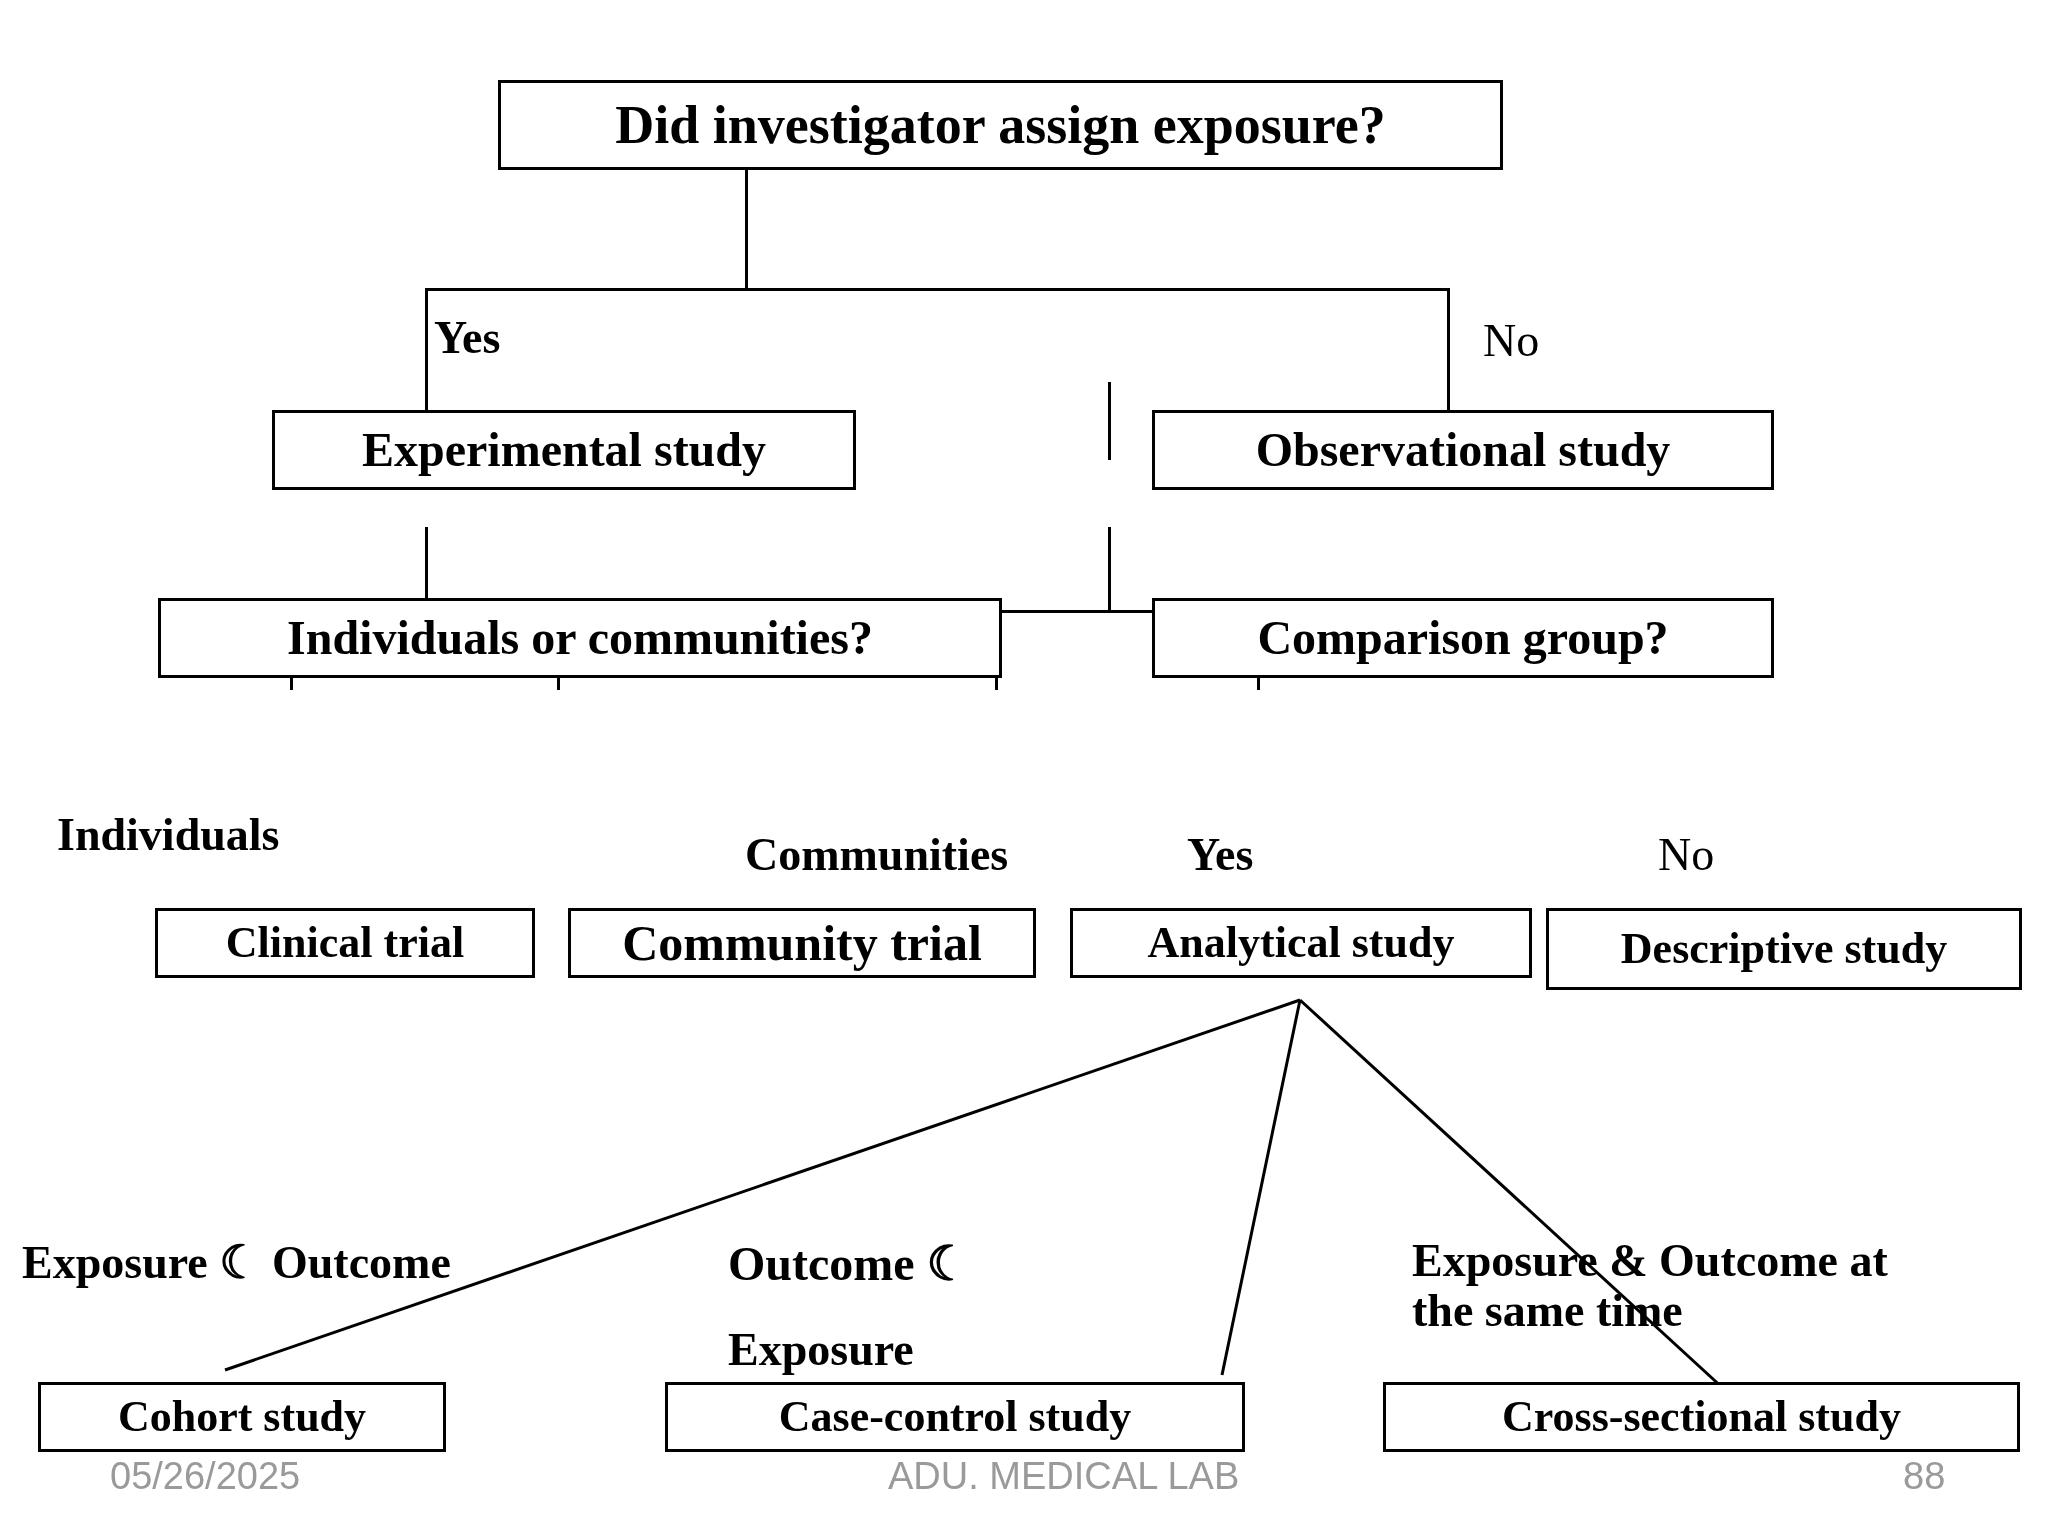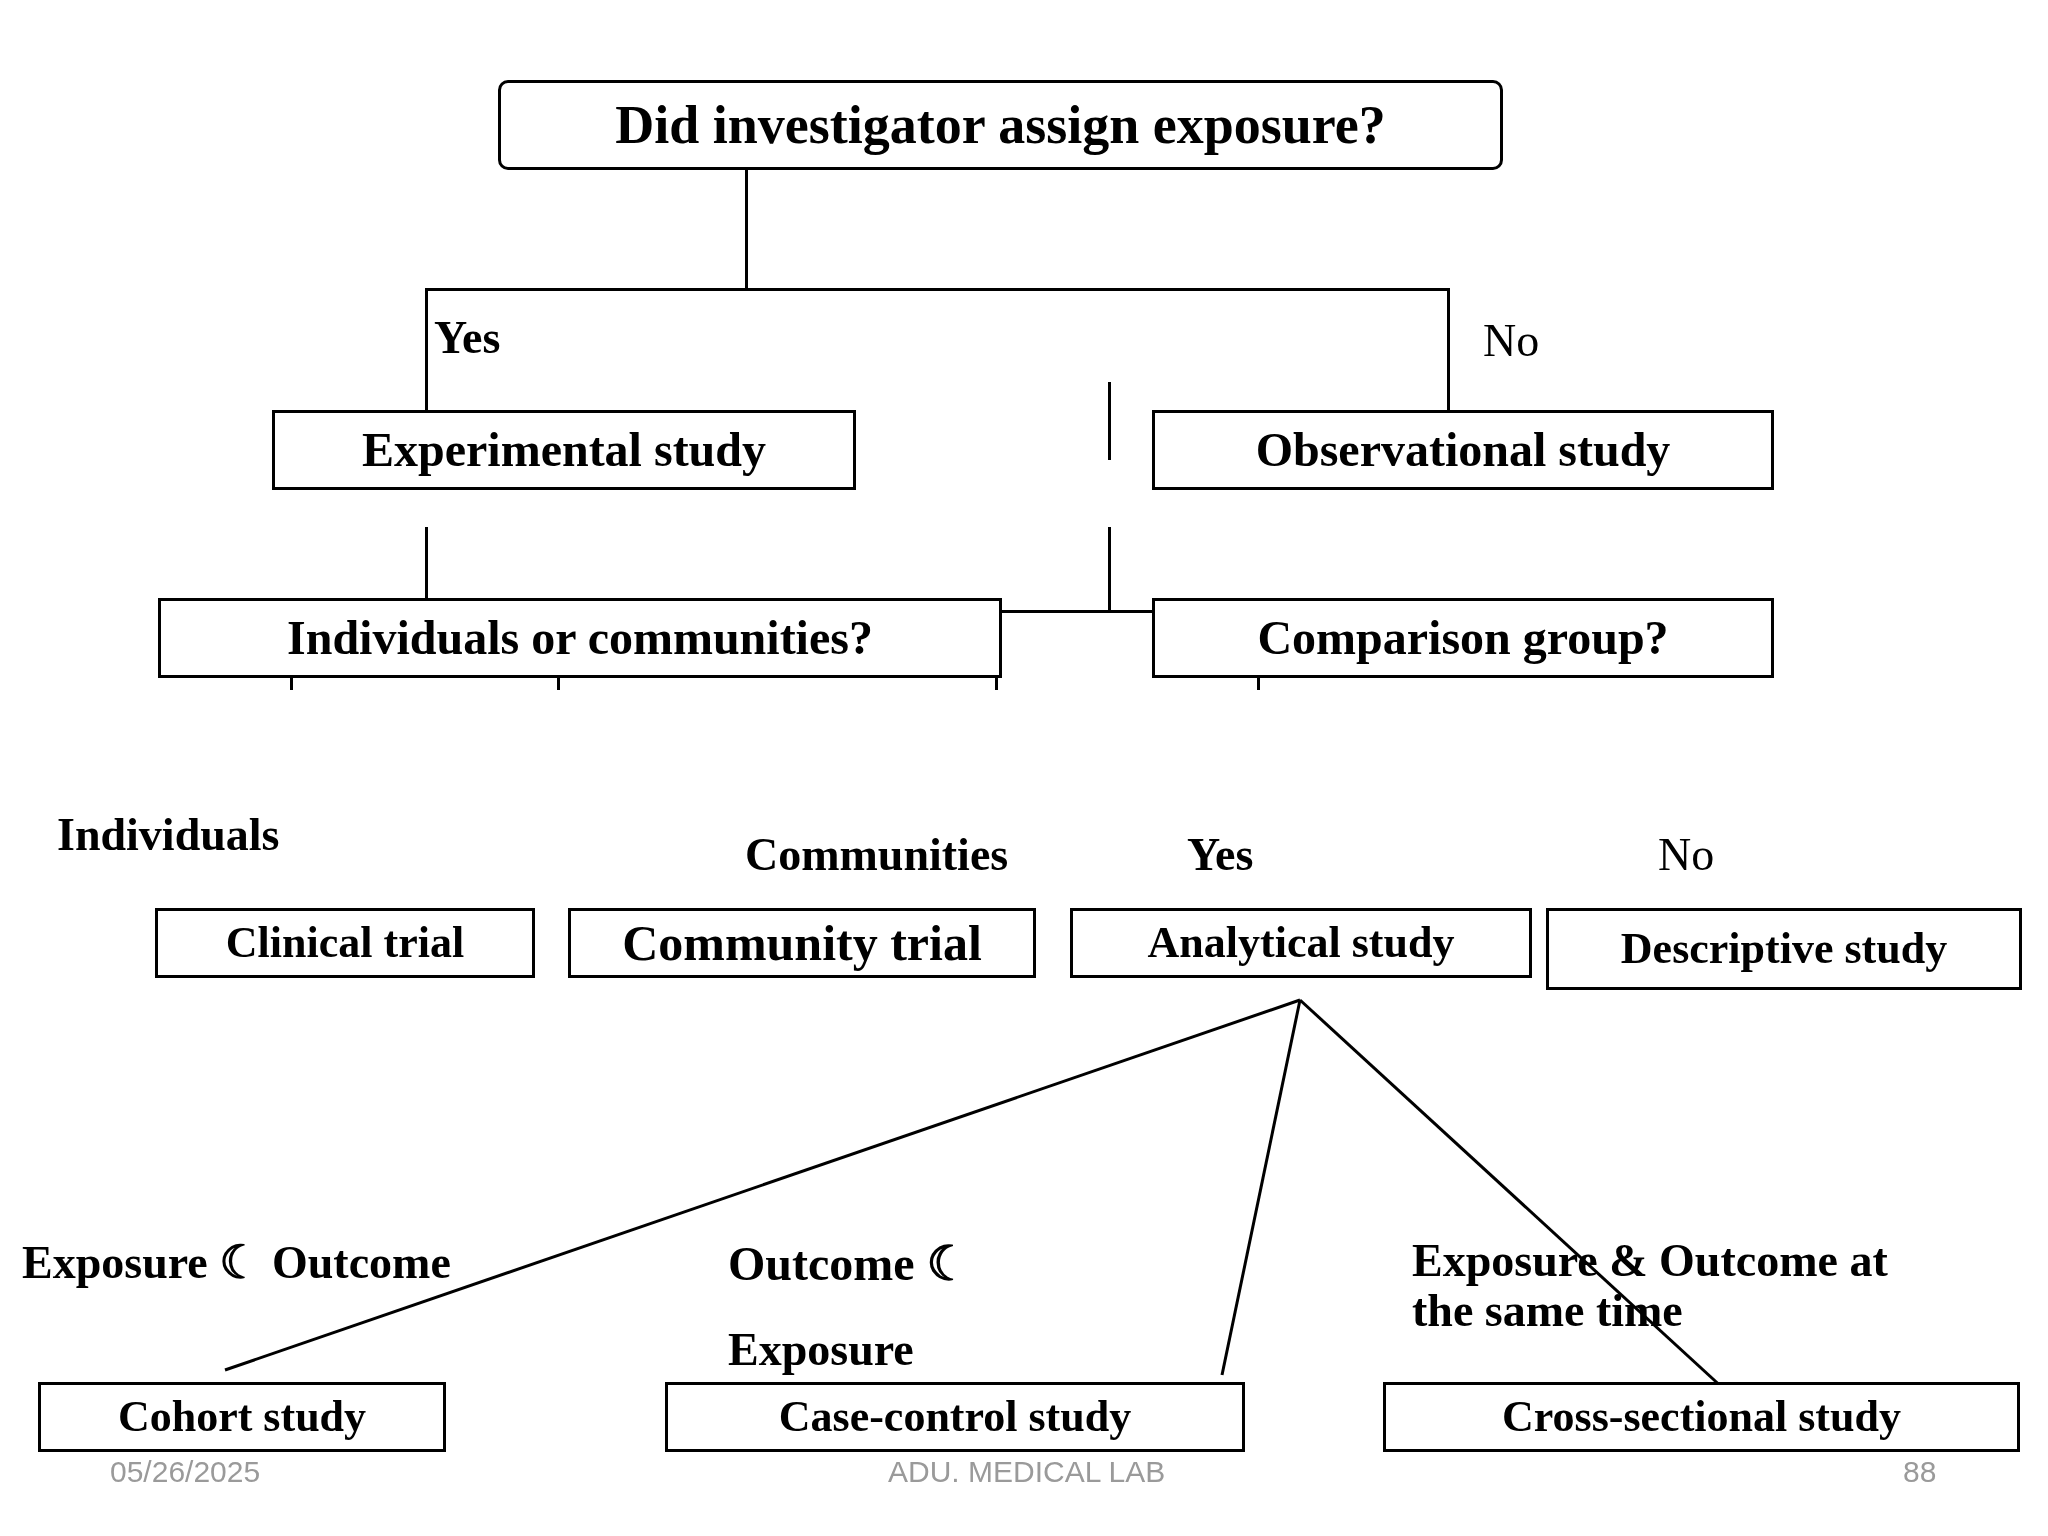--- a/index.html
+++ b/index.html
@@ -45,21 +45,21 @@
   .lbl.r{font-weight:normal;}
 
   
   #diagonals{position:absolute;left:0;top:0;width:2048px;height:1536px;}
 
   
   .footer{
     position:absolute;
     color:#9a9a9a;
     font-family:"Liberation Sans", sans-serif;
-    font-size:30px;
+    font-size:38px;
     white-space:nowrap;
   }
 </style>
 </head>
 <body>
 
 <div id="slide">
 
   <div class="ln vl" style="left:745px;top:130px;width:3px;height:158px;"></div>
 
@@ -82,21 +82,21 @@
   <div class="ln hl" style="left:995px;top:610px;width:265px;height:3px;"></div>
   <div class="ln vl" style="left:995px;top:610px;width:3px;height:80px;"></div>
   <div class="ln vl" style="left:1257px;top:610px;width:3px;height:80px;"></div>
 
   <svg id="diagonals" viewBox="0 0 2048 1536" preserveAspectRatio="none">
     <line x1="1300" y1="1000" x2="225" y2="1370" stroke="#000000" stroke-width="3"></line>
     <line x1="1300" y1="1000" x2="1222" y2="1375" stroke="#000000" stroke-width="3"></line>
     <line x1="1300" y1="1000" x2="1725" y2="1390" stroke="#000000" stroke-width="3"></line>
   </svg>
 
-  <div class="box" style="left:498px;top:80px;width:1005px;height:90px;font-size:54px;border-radius:10px;">
+  <div class="box" style="left:498px;top:80px;width:1005px;height:90px;font-size:54px;">
     <span>Did investigator assign exposure?</span>
   </div>
 
   <div class="box" style="left:272px;top:410px;width:584px;height:80px;font-size:48px;">
     <span>Experimental study</span>
   </div>
 
   <div class="box" style="left:1152px;top:410px;width:622px;height:80px;font-size:48px;align-items:center;">
     <span>Observational study</span>
   </div>

